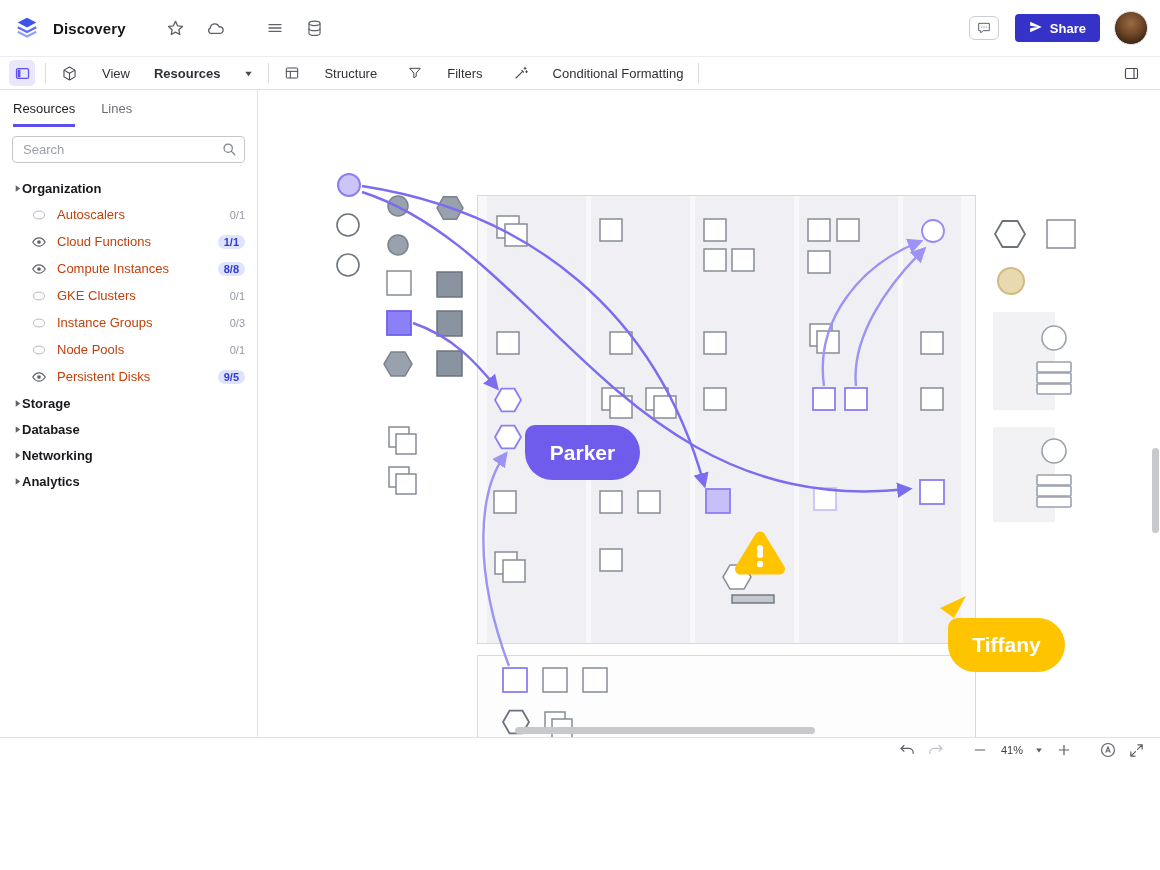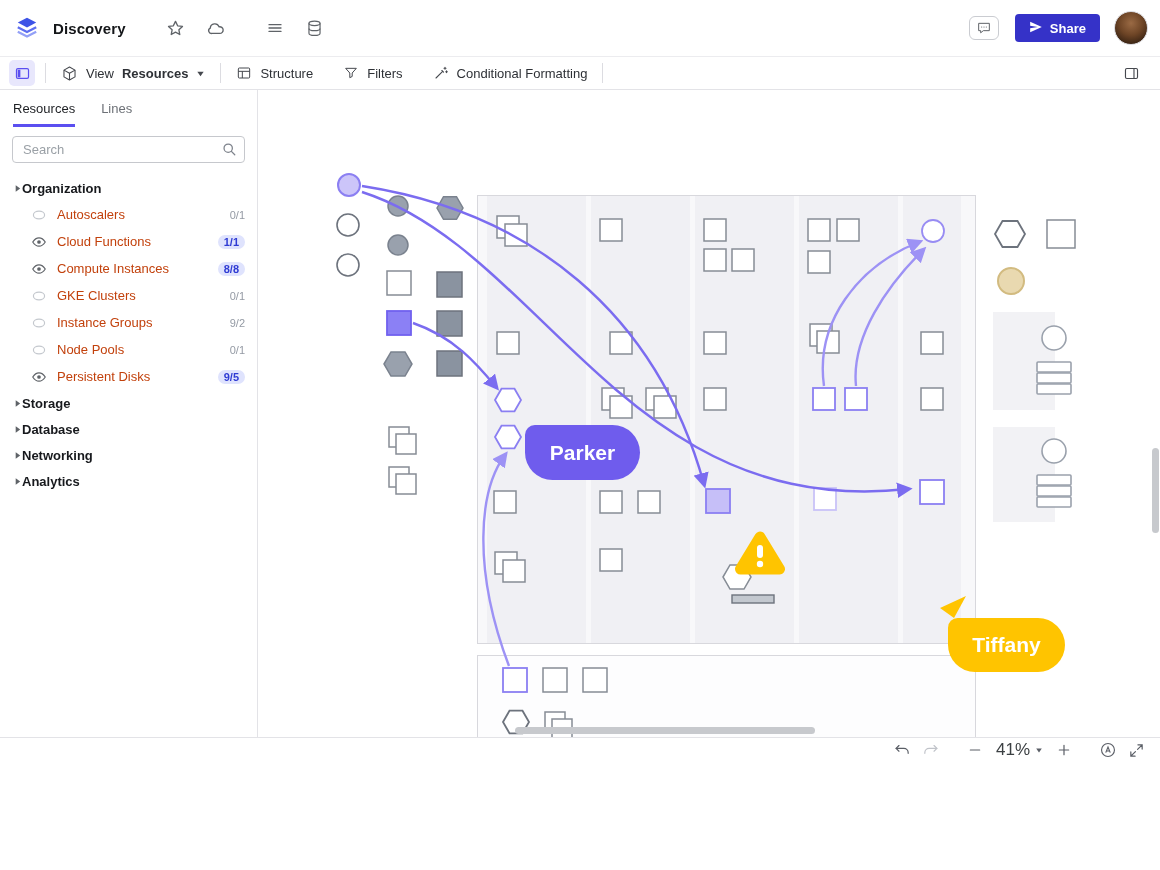--- a/index.html
+++ b/index.html
@@ -16,21 +16,21 @@
   .spacer { flex:1; }
   .comment-btn { width:30px; height:24px; border:1px solid #caccd1; background:#fff; border-radius:6px; color:#5f6368; display:grid; place-items:center; margin-right:16px; cursor:pointer; }
   .share-btn { height:28px; background:#3532c8; color:#fff; border:none; border-radius:4px; font-size:13px; font-weight:700; font-family:inherit; display:flex; align-items:center; gap:7px; padding:0 14px; margin-right:14px; cursor:pointer; }
   .avatar { width:34px; height:34px; border-radius:50%; border:1px solid #d9d9de;
     background: radial-gradient(circle at 50% 35%, #9a6a44 0%, #6e4526 45%, #3a2414 80%, #241609 100%); }
 
   
   .toolbar { height:34px; border-top:1px solid #ececef; border-bottom:1px solid #e3e3e7; display:flex; align-items:center; padding:0 8px; color:#2e3136; background:#fff; }
   .tb-toggle { width:26px; height:26px; border:none; border-radius:5px; background:#e8e7fc; color:#5b4ff0; display:grid; place-items:center; margin:0 10px 0 1px; cursor:pointer; }
   .sep { width:1px; height:20px; background:#dcdce1; }
-  .tb-item { display:flex; align-items:center; gap:8px; padding:0 15px; height:100%; cursor:pointer; font-size:13px; color:#2e3136; }
+  .tb-item { display:flex; align-items:center; gap:24px; padding:0 15px; height:100%; cursor:pointer; font-size:13px; color:#2e3136; }
   .tb-item b { font-weight:700; }
   .tb-item .ic { color:#45484e; display:grid; place-items:center; }
   .tb-right { margin-left:auto; width:30px; height:26px; border:none; background:none; color:#45484e; display:grid; place-items:center; margin-right:6px; cursor:pointer; }
 
   
   .content { flex:1; min-height:0; display:flex; }
   .sidebar { width:258px; border-right:1px solid #e3e3e7; display:flex; flex-direction:column; background:#fff; }
   .canvas { flex:1; position:relative; background:#fff; overflow:hidden; }
 
   
@@ -78,21 +78,21 @@
   .tiffany-cursor { position:absolute; left:682px; top:506px; }
 
   .hscroll { position:absolute; left:257px; bottom:3px; width:300px; height:7px; border-radius:4px; background:#c7c9cd; }
   .vscroll { position:absolute; right:1px; top:358px; width:7px; height:85px; border-radius:4px; background:#c7c9cd; }
 
   
   .statusbar { height:25px; border-top:1px solid #e3e3e7; display:flex; align-items:center; justify-content:flex-end; padding-right:10px; background:#fff; }
   .fic { width:28px; height:22px; display:grid; place-items:center; color:#5a5e66; cursor:pointer; }
   .fic.disabled { color:#c0c3c9; }
   .fgap { width:16px; }
-  .zoom { display:flex; align-items:center; gap:5px; font-size:17px; color:#3c4043; padding:0 7px; cursor:pointer; }
+  .zoom { display:flex; align-items:center; gap:12px; font-size:11px; color:#3c4043; padding:0 7px; cursor:pointer; }
 </style>
 </head>
 <body>
 
 <div class="app">
 
   <header class="topbar">
     <span class="logo">
       <svg width="26" height="26" viewBox="0 0 24 24">
         <path d="M12 2.5L20.5 7 12 11.5 3.5 7z" fill="#3d53e6"></path>
@@ -276,21 +276,21 @@
           <span class="l-label">GKE Clusters</span>
           <span class="count">0/1</span>
         </div>
         <div class="l-row">
           <span class="eye off">
               <svg width="16" height="16" viewBox="0 0 20 20">
                 <ellipse cx="10" cy="10" rx="7" ry="4.8" fill="none" stroke="currentColor" stroke-width="1.5"></ellipse>
               </svg>
             </span>
           <span class="l-label">Instance Groups</span>
-          <span class="count">9/2</span>
+          <span class="count">0/3</span>
         </div>
         <div class="l-row">
           <span class="eye off">
               <svg width="16" height="16" viewBox="0 0 20 20">
                 <ellipse cx="10" cy="10" rx="7" ry="4.8" fill="none" stroke="currentColor" stroke-width="1.5"></ellipse>
               </svg>
             </span>
           <span class="l-label">Node Pools</span>
           <span class="count">0/1</span>
         </div>

